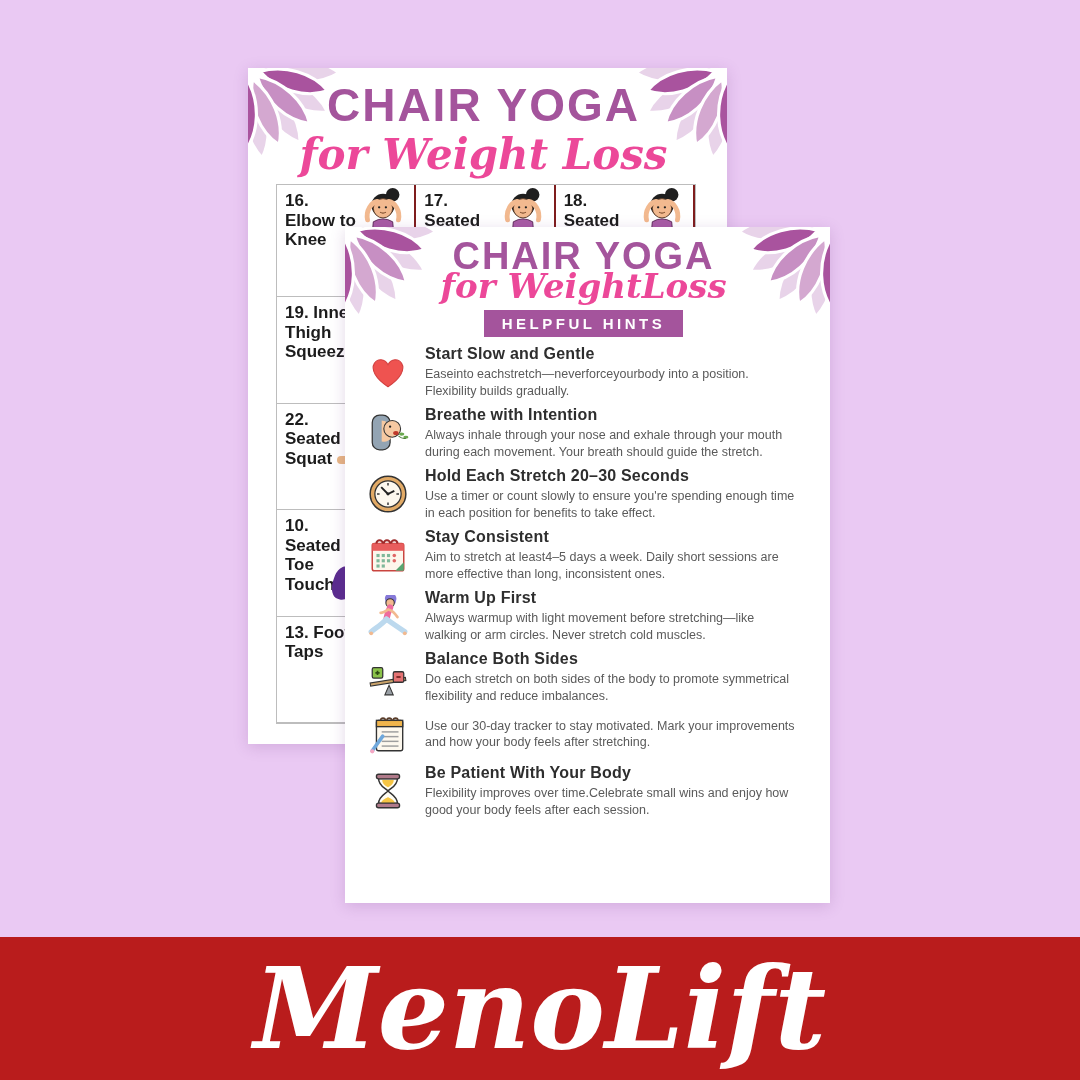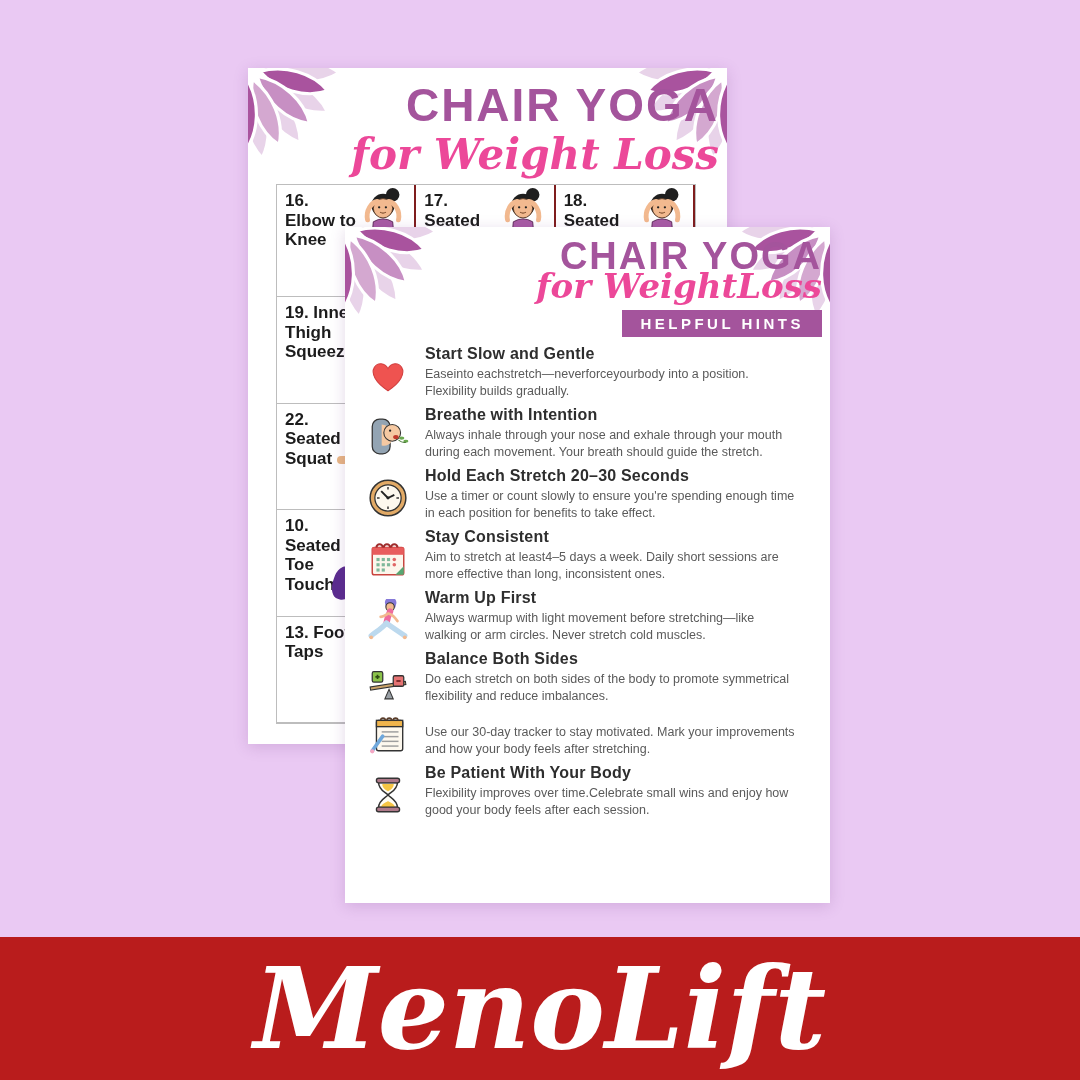--- a/index.html
+++ b/index.html
@@ -8,21 +8,21 @@
   .page{position:absolute;background:#ffffff;box-shadow:0 3px 14px rgba(100,40,120,.18);overflow:hidden;}
   .page-back{left:248px;top:68px;width:479px;height:676px;z-index:1;}
   .page-front{left:345px;top:227px;width:485px;height:676px;z-index:2;}
 
   
   .flower{position:absolute;top:0;width:138px;height:138px;}
   .flower.fl-left{left:0;}
   .flower.fl-right{right:0;transform:scaleX(-1);}
 
   
-  .hdr{position:absolute;left:0;right:8px;text-align:right;}
+  .hdr{position:absolute;left:0;right:8px;text-align:center;}
   .page-back .hdr{top:14px;}
   .page-front .hdr{top:10px;}
   .big-title{font-weight:800;color:#a4549c;letter-spacing:2px;line-height:1;}
   .page-back .big-title{font-size:46px;}
   .page-front .big-title{font-size:38px;}
   .script-sub{font-family:"DejaVu Serif",serif;font-style:italic;font-weight:700;color:#ec4899;line-height:1;}
   .page-back .script-sub{font-size:42px;margin-top:6px;}
   .page-front .script-sub{font-size:34px;margin-top:-6px;}
   .hints-badge{display:inline-block;margin-top:7px;background:#a4549c;color:#fff;
                font-size:15px;font-weight:700;letter-spacing:3.5px;padding:5px 18px;}
@@ -38,21 +38,21 @@
   .ex-fig{position:absolute;top:2px;right:2px;width:58px;height:58px;}
   .peek{position:absolute;}
   .peek-arrow{right:2px;bottom:12px;width:13px;height:9px;background:#4a2580;
               clip-path:polygon(0 50%,100% 0,100% 100%);}
   .peek-arm{left:60px;top:52px;width:28px;height:8px;background:#e8b684;border-radius:4px 1px 1px 4px;}
   .peek-leg{left:56px;top:56px;width:22px;height:34px;background:#5b2d8f;border-radius:45%;
             transform:rotate(18deg);}
 
   
   .hints{position:absolute;left:20px;top:118px;width:444px;display:flex;flex-direction:column;gap:7px;}
-  .hint{display:flex;gap:14px;align-items:flex-end;}
+  .hint{display:flex;gap:14px;align-items:center;}
   .hint-icon{flex:none;width:46px;height:46px;display:flex;align-items:center;justify-content:center;}
   .hint-title{font-size:16px;font-weight:700;color:#2e2e2e;letter-spacing:.2px;margin:0 0 3px;}
   .hint-desc{font-size:12.5px;color:#5a5a5a;line-height:1.32;max-width:372px;}
 
   
   .brand-banner{position:absolute;left:0;top:937px;width:1080px;height:143px;background:#b91c1c;z-index:3;
                 display:flex;align-items:center;justify-content:center;}
   .brand-name{font-family:"DejaVu Serif",serif;font-style:italic;font-weight:700;
               font-size:112px;color:#ffffff;line-height:1;}
   .defs{position:absolute;width:0;height:0;}

